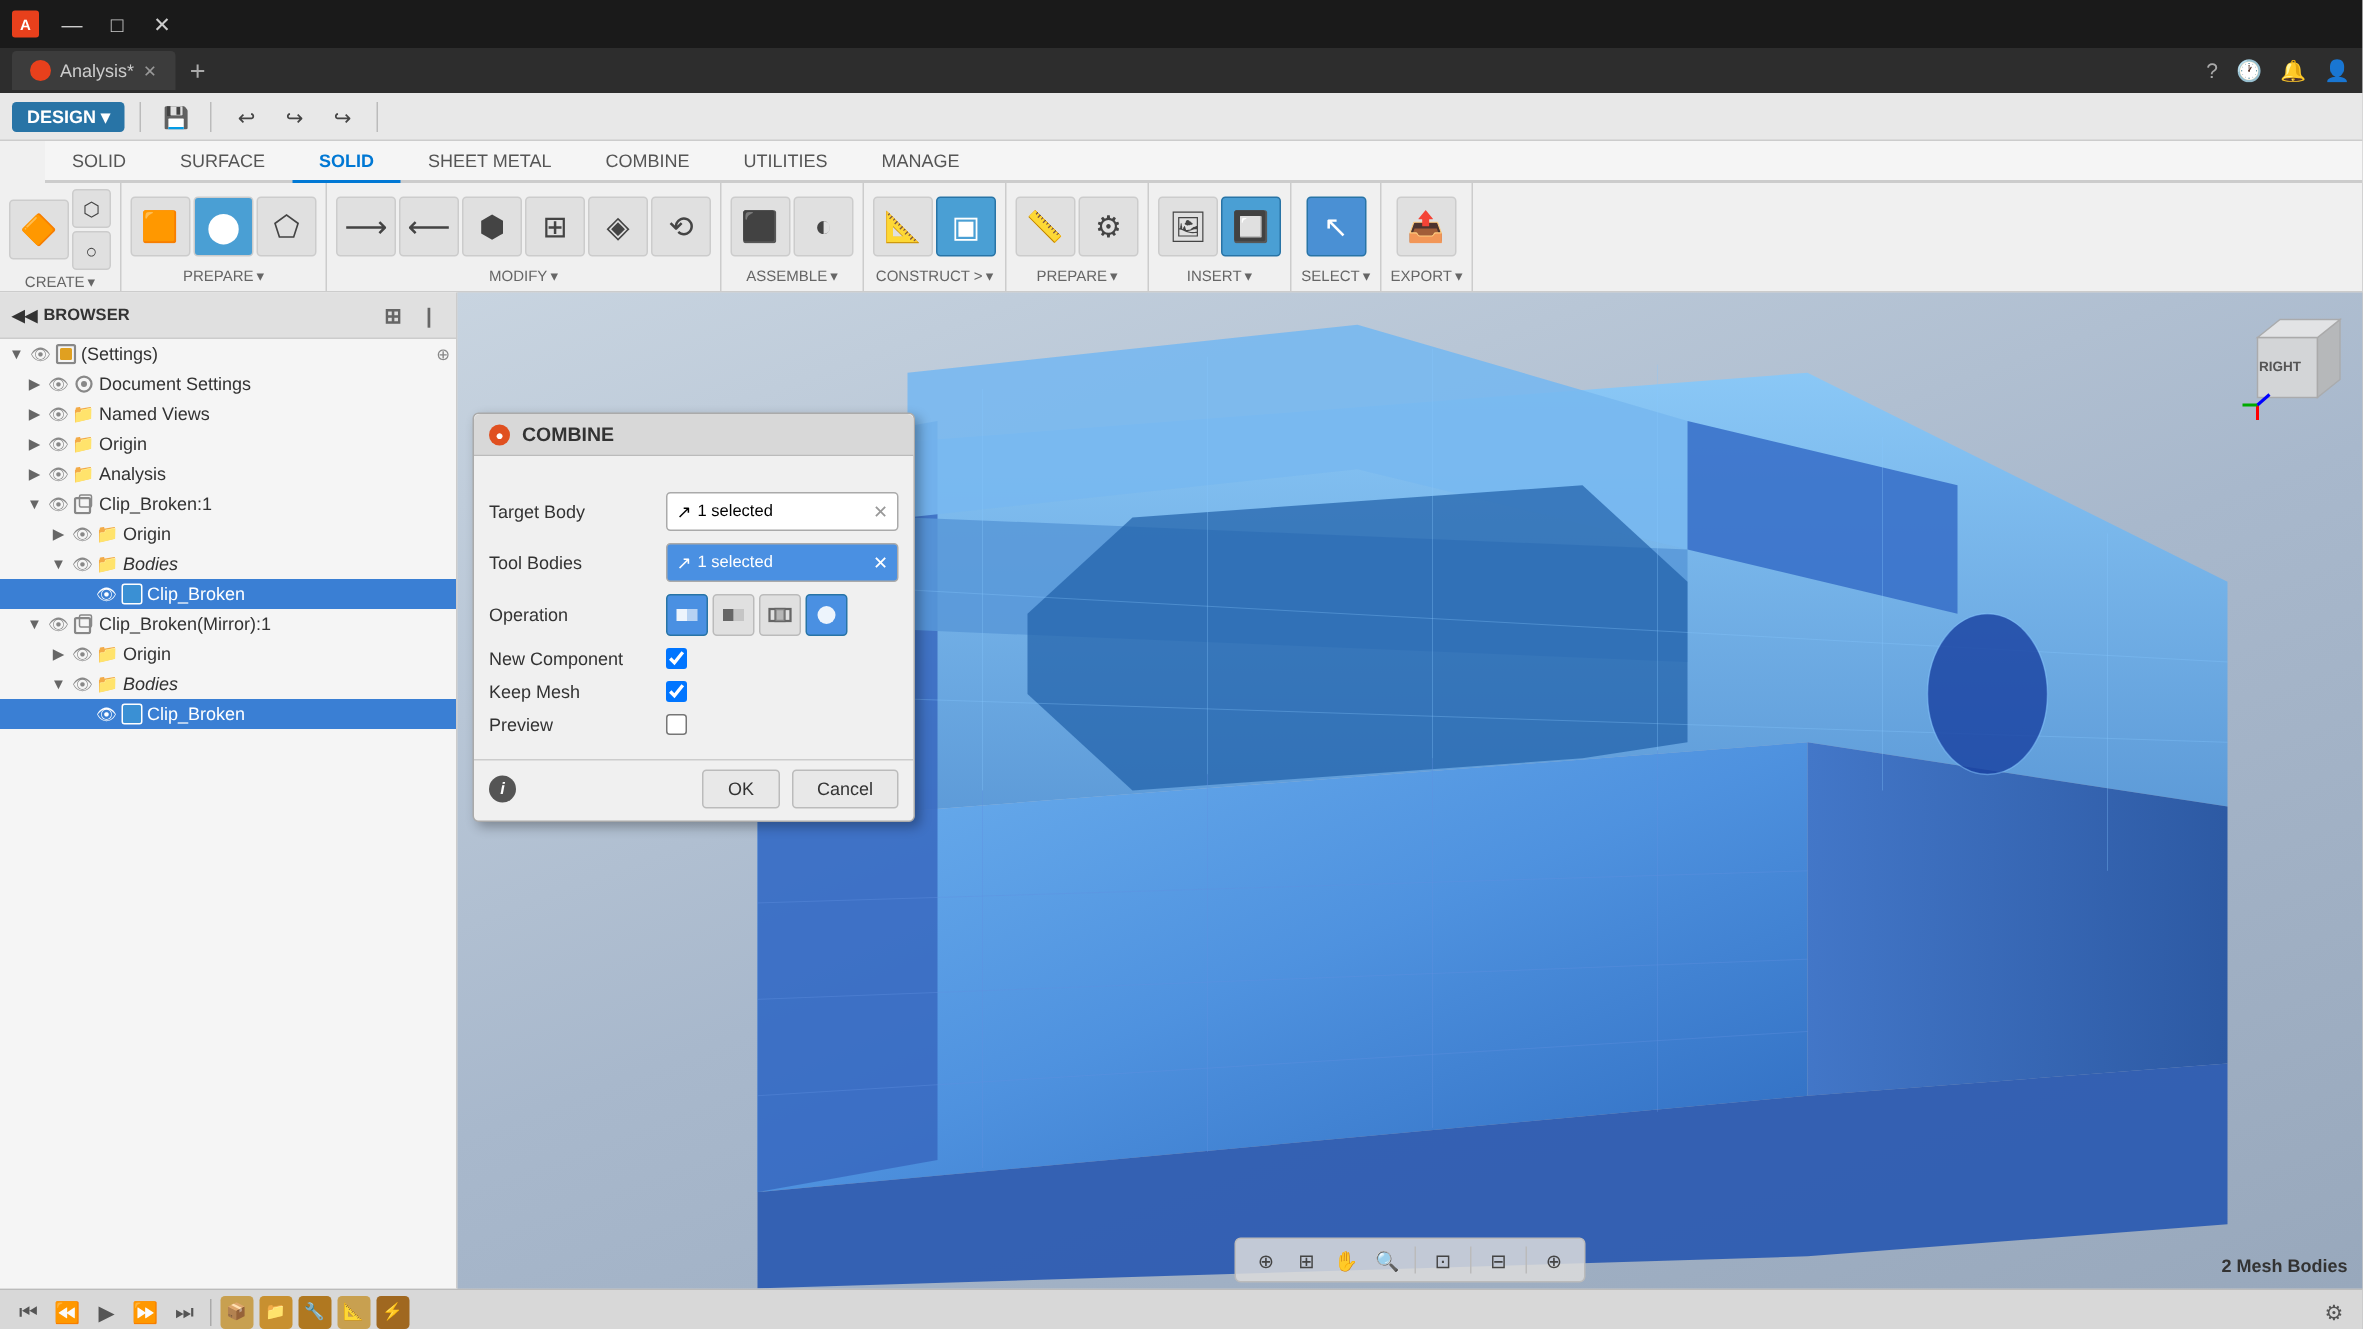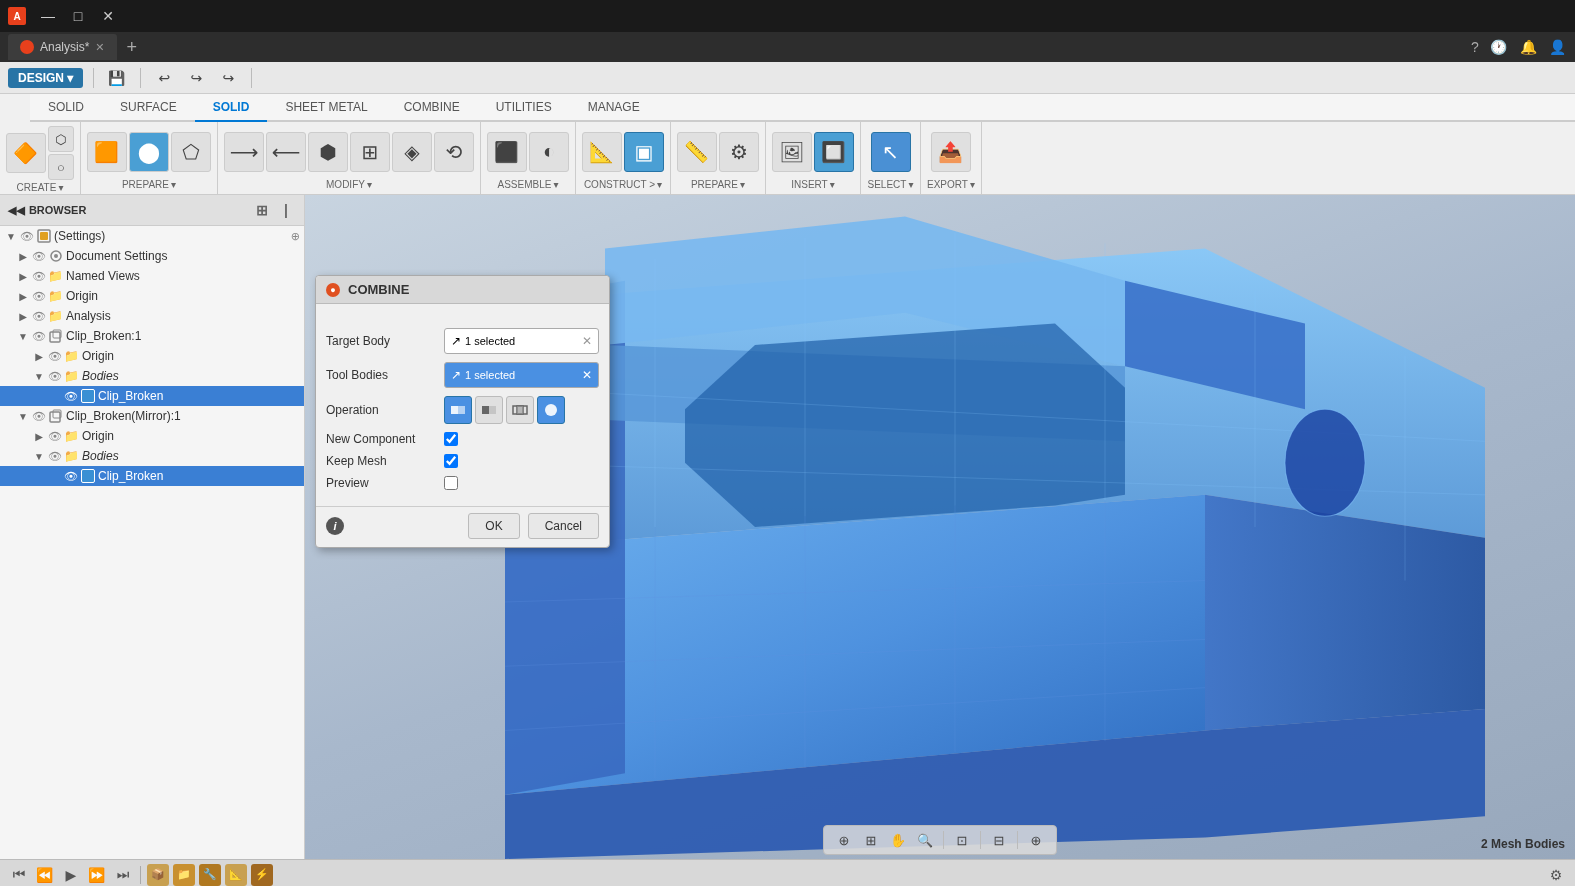--- a/index.html
+++ b/index.html
@@ -727,20 +727,34 @@
           <input type="checkbox" style="margin: 0px;">
         </div>
       </div>
       <div class="dialog-footer">
         <div class="info-icon">i</div>
         <button class="dialog-btn primary">OK</button>
         <button class="dialog-btn">Cancel</button>
       </div>
     </div>
 
+    <div id="viewcube">
+      <svg width="80" height="80" viewBox="0 0 80 80">
+
+        <polygon points="20,20 60,20 60,60 20,60" fill="#d8d8d8" stroke="#aaa" stroke-width="1" opacity="0.9"></polygon>
+        <polygon points="60,20 75,8 75,48 60,60" fill="#b8b8b8" stroke="#aaa" stroke-width="1" opacity="0.9"></polygon>
+        <polygon points="20,20 35,8 75,8 60,20" fill="#e8e8e8" stroke="#aaa" stroke-width="1" opacity="0.9"></polygon>
+
+        <line x1="20" y1="65" x2="20" y2="75" stroke="red" stroke-width="2"></line>
+        <line x1="20" y1="65" x2="10" y2="65" stroke="#00aa00" stroke-width="2"></line>
+        <line x1="20" y1="65" x2="28" y2="58" stroke="blue" stroke-width="2"></line>
+
+        <text x="35" y="42" text-anchor="middle" font-size="9" fill="#555" font-weight="bold">RIGHT</text>
+      </svg>
+    </div>
 
     <div style="position:absolute;bottom:8px;right:10px;font-size:12px;color:#333;font-weight:bold;">2 Mesh Bodies</div>
 
     <div style="position:absolute;bottom:4px;left:50%;transform:translateX(-50%);display:flex;align-items:center;gap:3px;background:rgba(220,220,220,0.85);border-radius:4px;padding:2px 8px;border:1px solid #bbb;">
       <div class="bottom-tool-btn">⊕</div>
       <div class="bottom-tool-btn">⊞</div>
       <div class="bottom-tool-btn">✋</div>
       <div class="bottom-tool-btn">🔍</div>
       <div class="bottom-sep"></div>
       <div class="bottom-tool-btn">⊡</div>

